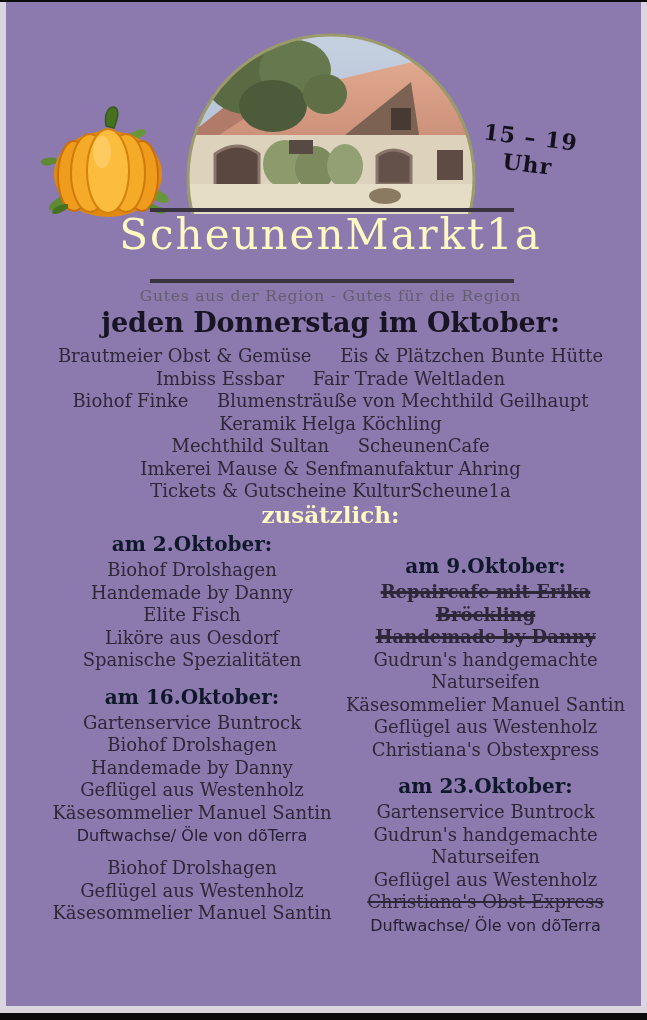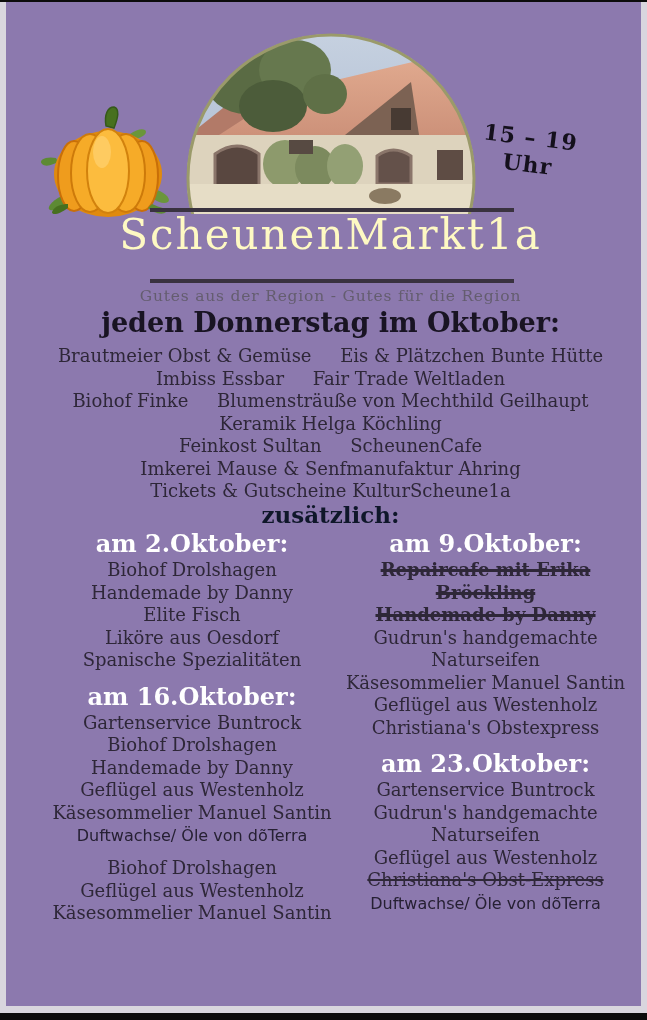--- a/index.html
+++ b/index.html
@@ -23,27 +23,27 @@
   .rule-top{top:206px;}
   .rule-bottom{top:277px;}
 
   .centered{position:absolute;left:14px;right:0;text-align:center;color:#2e2738;}
   .title{top:209px;font-size:42px;line-height:48px;letter-spacing:2px;color:#fef9c3;}
   .address{top:254px;font-size:21px;font-weight:bold;color:#100d17;letter-spacing:.3px;}
   .tagline{top:285px;font-size:15.5px;letter-spacing:.8px;color:#645d6f;text-align:center;}
   .weekly-heading{top:305px;font-size:27px;font-weight:bold;color:#191423;}
   .weekly-list{top:343px;font-size:18px;line-height:22.5px;}
   .weekly-line{white-space:pre-wrap;}
-  .extra-heading{top:499px;font-size:23px;font-weight:bold;color:#0f172a;}
+  .extra-heading{top:499px;font-size:23px;font-weight:bold;color:#fef9c3;}
 
   .col{position:absolute;top:527px;text-align:center;color:#2e2738;}
   .col-left{left:36px;width:300px;}
-  .col-right{left:322px;width:315px;}
+  .col-right{left:322px;width:315px;margin-top:22px;}
   .date-block{margin-bottom:10px;}
-  .date-heading{font-size:24px;line-height:30px;font-weight:bold;color:#ffffff;}
+  .date-heading{font-size:20px;line-height:30px;font-weight:bold;color:#0f172a;}
   .vendor{font-size:18px;line-height:22.5px;}
   .vendor.bold{font-weight:bold;}
   .vendor.strike{text-decoration:line-through;text-decoration-thickness:2px;}
   .vendor.bold.strike{text-decoration-thickness:2.5px;}
   .vendor.sans{font-family:"DejaVu Sans", sans-serif;font-size:16px;line-height:23px;color:#262033;}
 </style>
 </head>
 <body>
 
 <div class="frame"></div>
@@ -116,21 +116,21 @@
   <div class="rule rule-bottom"></div>
 
   <div class="centered tagline">Gutes aus der Region - Gutes für die Region</div>
 
   <div class="centered weekly-heading">jeden Donnerstag im Oktober:</div>
   <div class="centered weekly-list">
       <div class="weekly-line">Brautmeier Obst &amp; Gemüse     Eis &amp; Plätzchen Bunte Hütte</div>
       <div class="weekly-line">Imbiss Essbar     Fair Trade Weltladen</div>
       <div class="weekly-line">Biohof Finke     Blumensträuße von Mechthild Geilhaupt</div>
       <div class="weekly-line">Keramik Helga Köchling</div>
-      <div class="weekly-line">Feinkost Sultan     ScheunenCafe</div>
+      <div class="weekly-line">Mechthild Sultan     ScheunenCafe</div>
       <div class="weekly-line">Imkerei Mause &amp; Senfmanufaktur Ahring</div>
       <div class="weekly-line">Tickets &amp; Gutscheine KulturScheune1a</div>
     </div>
 
   <div class="centered extra-heading">zusätzlich:</div>
 
   <div class="col col-left">
       <div class="date-block">
         <div class="date-heading">am 2.Oktober:</div>
         <div class="vendor">Biohof Drolshagen</div>

